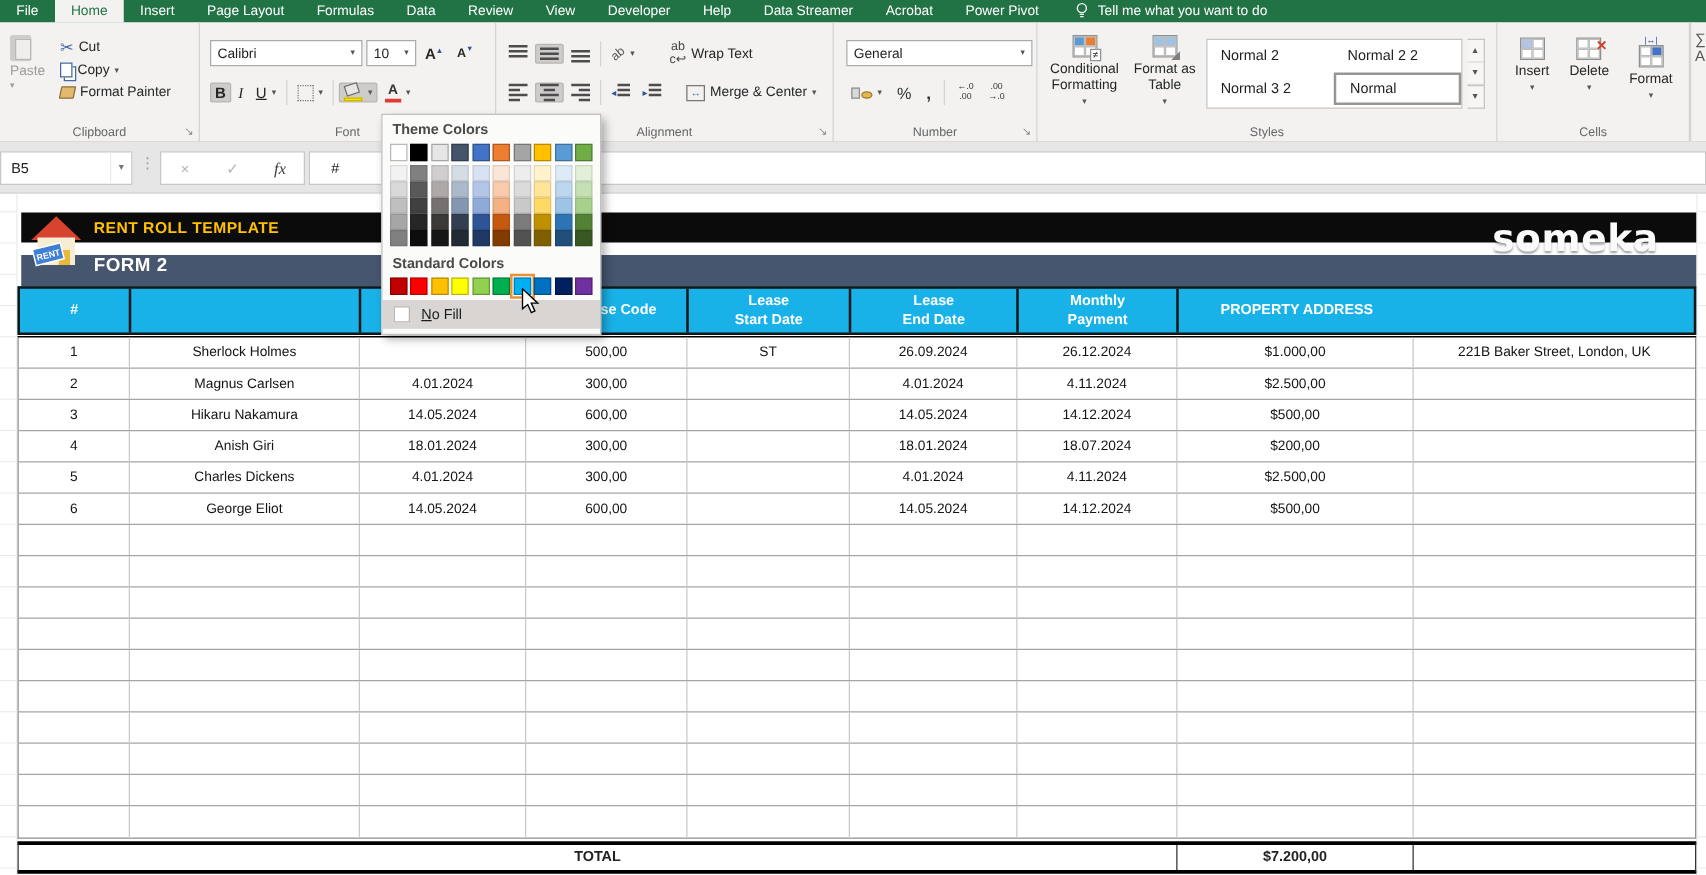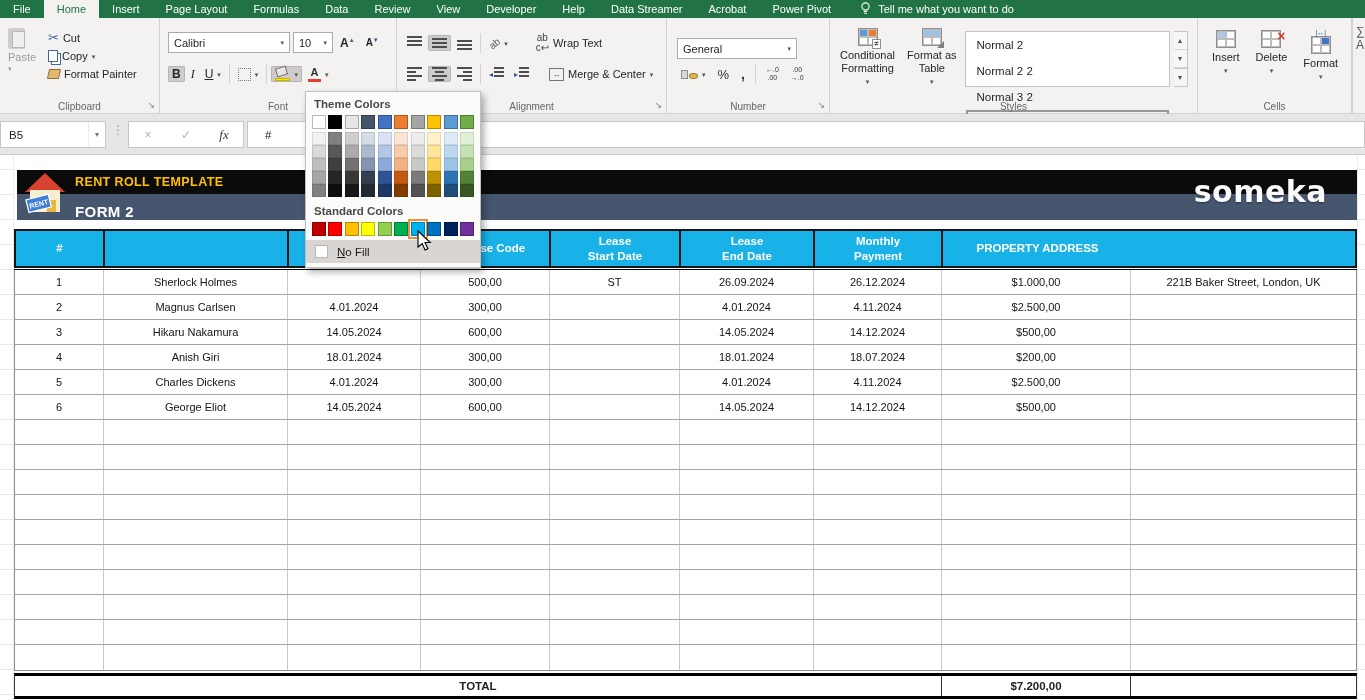--- a/index.html
+++ b/index.html
@@ -58,21 +58,21 @@
 .gicon span{border:.5px solid #bdbdbd}
 .cf-icon span:nth-child(1){background:#5b9bd5}.cf-icon span:nth-child(2){background:#ed7d31}
 .cf-icon em{position:absolute;right:-4px;bottom:-4px;background:#fff;border:1px solid #8f8f8f;font-style:normal;font-size:8px;line-height:1;padding:0 1px}
 .fat-icon span:nth-child(1),.fat-icon span:nth-child(2){background:#9dc3e6}
 .fat-icon em{position:absolute;right:-3px;bottom:-3px;width:0;height:0;border-left:7px solid transparent;border-bottom:7px solid #7f7f7f}
 .ins-icon span:nth-child(1){background:#b4c6e7}
 .del-icon em{position:absolute;right:-5px;top:-2px;color:#d3412e;font-size:14px;font-weight:700;font-style:normal;line-height:1}
 .fmt-icon span:nth-child(2){background:#4472c4}
 .fmt-icon em{position:absolute;left:0;right:0;top:-8px;text-align:center;font-size:7px;color:#2f5496;font-style:normal}
 .bigbtn{display:flex;flex-direction:column;align-items:center;gap:3px;font-size:11px;color:#262626;text-align:center;line-height:1.2;padding:2px 4px}
-.gallery{background:#fff;border:1px solid #c6c4c2;display:grid;grid-template-columns:1fr;grid-auto-rows:26px;width:205px;height:56px}
+.gallery{background:#fff;border:1px solid #c6c4c2;display:grid;grid-template-columns:1fr 1fr;grid-auto-rows:26px;width:205px;height:56px}
 .style-item{display:flex;align-items:center;padding-left:11px;font-size:11.5px;color:#1f1f1f}
 .style-item.sel{border:2px solid #969696}
 .galctl{width:14px;height:56px;border:1px solid #c6c4c2;border-left:none;background:#f7f6f5;display:flex;flex-direction:column}
 .galctl div{flex:1;display:flex;align-items:center;justify-content:center;font-size:7px;color:#555;border-bottom:1px solid #dcdad8}
 .galctl div:last-child{border-bottom:none}
 .sliver{position:absolute;right:0;top:0;width:13px;height:95px;border-left:1px solid #d5d3d1;overflow:hidden;color:#555;font-size:12px;padding:6px 0 0 3px}
 
 .fbar{position:absolute;top:114px;left:0;width:1365px;height:41px;background:#e6e6e6;border-bottom:1px solid #cfcdcb}
 .namebox{position:absolute;left:0;top:7px;width:106px;height:27px;background:#fff;border:1px solid #c9c7c5;display:flex;align-items:center;padding-left:8px;font-size:11.5px}
 .namebox .arrow{margin-left:auto;width:17px;height:100%;display:flex;align-items:center;justify-content:center;color:#777;font-size:7px;border-left:1px solid #ececec}
@@ -80,21 +80,21 @@
 .fxbox{position:absolute;left:128px;top:7px;width:116px;height:27px;background:#fff;border:1px solid #c9c7c5;display:flex}
 .fxbox span{flex:1;display:flex;align-items:center;justify-content:center}
 .gr{color:#b5b3b1;font-size:12px}
 .fxfx{color:#3b3b3b;font-style:italic;font-family:"Liberation Serif",serif;font-size:13px}
 .finput{position:absolute;left:247px;top:7px;width:1118px;height:27px;background:#fff;border:1px solid #c9c7c5;display:flex;align-items:center;padding-left:17px;font-size:11.5px}
 
 .sheet{position:absolute;top:155px;left:0;width:1365px;height:545px;background:#fff}
 .mgl{position:absolute;left:0;top:0;width:14px;height:545px;border-right:1px solid #ececec;background-image:linear-gradient(to bottom,#e9e9e9 1px,transparent 1px);background-size:100% 25px;background-position:0 14px}
 .mgr{position:absolute;left:1357px;top:0;width:8px;height:545px;border-left:1px solid #ececec;background-image:linear-gradient(to bottom,#e9e9e9 1px,transparent 1px);background-size:100% 25px;background-position:0 14px}
 .bandA{position:absolute;left:17px;top:15px;width:1340px;height:24px;background:#0b0b0b;display:flex;align-items:center}
-.bandB{position:absolute;left:17px;top:39px;width:1340px;height:26px;background:#46566F;display:flex;align-items:flex-end}
+.bandB{position:absolute;left:17px;top:49px;width:1340px;height:26px;background:#46566F;display:flex;align-items:flex-start}
 .banner-title{margin-left:58px;color:#FFC000;font-weight:700;font-size:12.5px;letter-spacing:.4px}
 .banner-form{margin-left:58px;color:#fff;font-weight:700;font-size:15px;letter-spacing:.4px}
 .brand{position:absolute;right:38px;top:22px;z-index:3;font-family:"DejaVu Sans",sans-serif;font-size:30px;font-weight:700;color:#fafafa;line-height:1;letter-spacing:.5px;text-shadow:0 1px 2px rgba(0,0,0,.4)}
 .houselogo{position:absolute;left:23px;top:16px;z-index:3}
 
 .tbl{position:absolute;left:14px;top:74px;width:1343px}
 .thead{display:grid;grid-template-columns:89px 184px 133px 129px 130px 134px 128px 189px auto;height:39px;background:#18B2E8;border:2px solid #151515}
 .th{display:flex;align-items:center;justify-content:center;text-align:center;color:#fff;font-weight:700;font-size:11.5px;line-height:1.3;white-space:pre-line;border-right:2px solid #151515}
 .th:last-child{border-right:none}
 .tdiv{height:2px;background:linear-gradient(#fff 0 1px,#000 1px 2px)}
@@ -309,21 +309,21 @@
           <span class="merge-icon">↔</span>
           <span>Merge &amp; Center</span>
           <span class="caret">▾</span>
         </div>
     </div>
     <div class="glabel">Alignment</div>
     <div class="launcher">↘</div>
   </div>
 
   <div class="rgroup" style="left:667px;width:163px">
-    <div class="combo" style="position:absolute;left:10px;top:20px;width:120px">
+    <div class="combo" style="position:absolute;left:10px;top:14px;width:149px">
         <span>General</span>
         <span class="caret">▾</span>
       </div>
     <div class="row" style="position:absolute;left:10px;top:46px;gap:4px">
       <div class="btn">
           <span class="acct-icon">
             <span class="bill"></span>
             <span class="coin"></span>
           </span>
           <span class="caret">▾</span>

